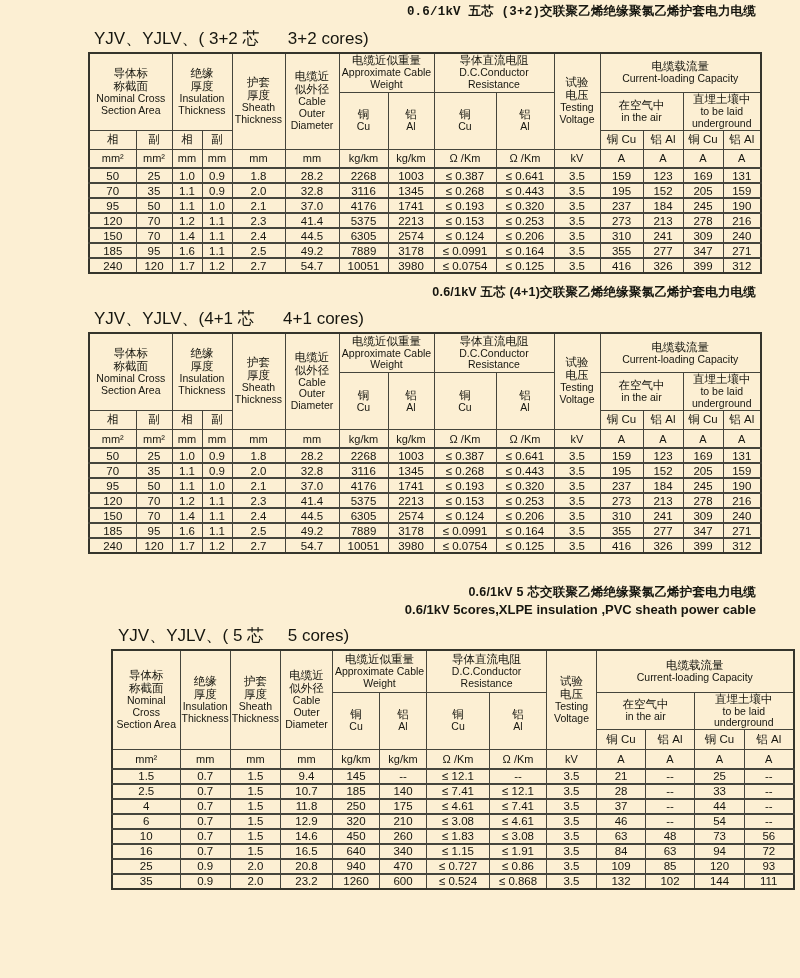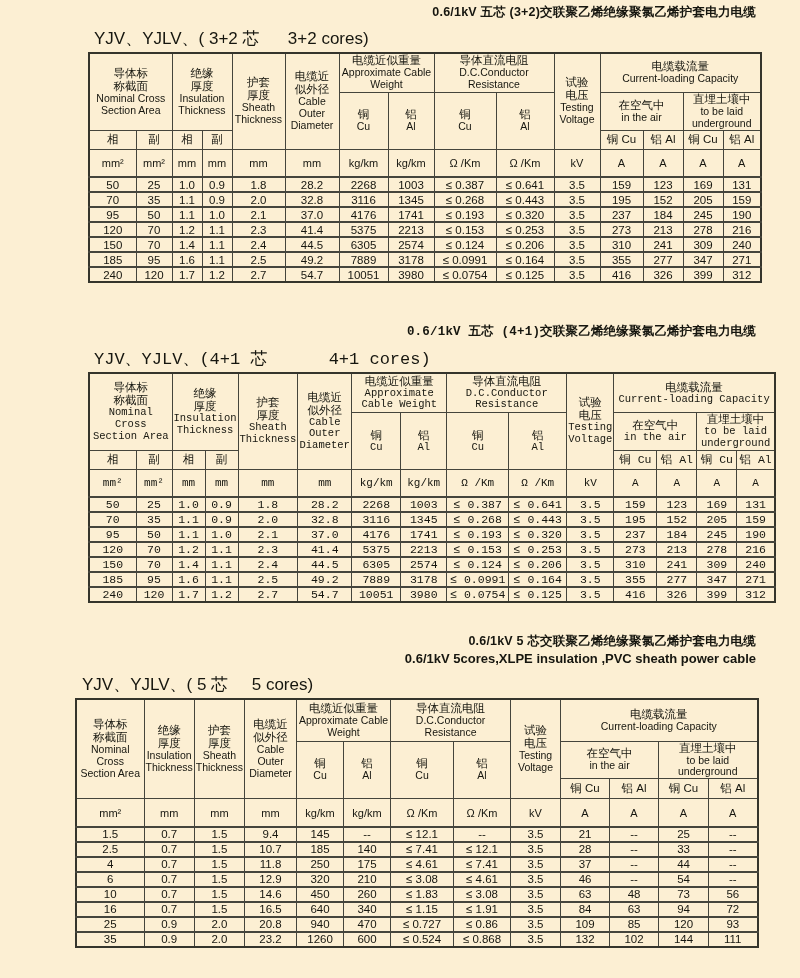--- a/index.html
+++ b/index.html
@@ -6,23 +6,23 @@
   html, body { width: 800px; }
   body {
     height: 978px;
     background: #FCEFD3;
     font-family: "Liberation Sans", "DejaVu Sans", sans-serif;
     color: #16160f;
     overflow: hidden;
   }
   .section { position: relative; }
   .sec-titles { text-align: right; padding-right: 44px; font-weight: bold; line-height: 1.32; }
-  #sec1 .sec-titles { padding-top: 4px; }
-  #sec2 { margin-top: 41px; font-family: Liberation Mono, monospace; }
-  #sec3 { margin-top: 30px; }
+  #sec1 .sec-titles { padding-top: 4px; font-family: Liberation Mono, monospace; }
+  #sec2 { margin-top: 10px; }
+  #sec3 { margin-top: 30px; padding-left: 36px; }
   .title-zh { font-size: 12.5px; letter-spacing: 0.2px; }
   .title-en { font-size: 13px; }
   .model-label { font-size: 17px; margin: 6px 0 2px 94px; white-space: pre; }
   #sec3 .model-label { margin-left: 82px; }
 
   table.spec {
     border-collapse: collapse;
     table-layout: fixed;
     border: 2px solid #35352c;
     margin-left: 88px;
@@ -37,21 +37,21 @@
     overflow: hidden;
   }
   .spec thead th { line-height: 1.13; }
   .spec .zh { display: block; font-size: 11.5px; }
   .spec .en { display: block; font-size: 10.5px; }
   .spec .w3 .zh { max-width: 40px; margin: 0 auto; }
   .spec .w2 .zh { max-width: 26px; margin: 0 auto; }
   tr.hr1 { height: 40px; } tr.hr2 { height: 31px; } tr.hr3 { height: 19px; }
   .wide tr.hr1 { height: 42px; } .wide tr.hr2 { height: 32px; } .wide tr.hr3 { height: 20px; }
   tr.hr3 th { font-size: 11.5px; }
-  tr.units td { height: 28px; font-size: 11px; }
+  tr.units td { height: 19px; font-size: 11px; }
   tbody.rows td { height: 15px; font-size: 11.5px; border-top: 2px solid #45453c; }
   tr.units td { border-bottom: 1px solid #45453c; }
 </style>
 </head>
 <body>
 
 <div class="section" id="sec1">
   <div class="sec-titles">
     <div class="title-zh">0.6/1kV 五芯 (3+2)交联聚乙烯绝缘聚氯乙烯护套电力电缆</div>
   </div>

